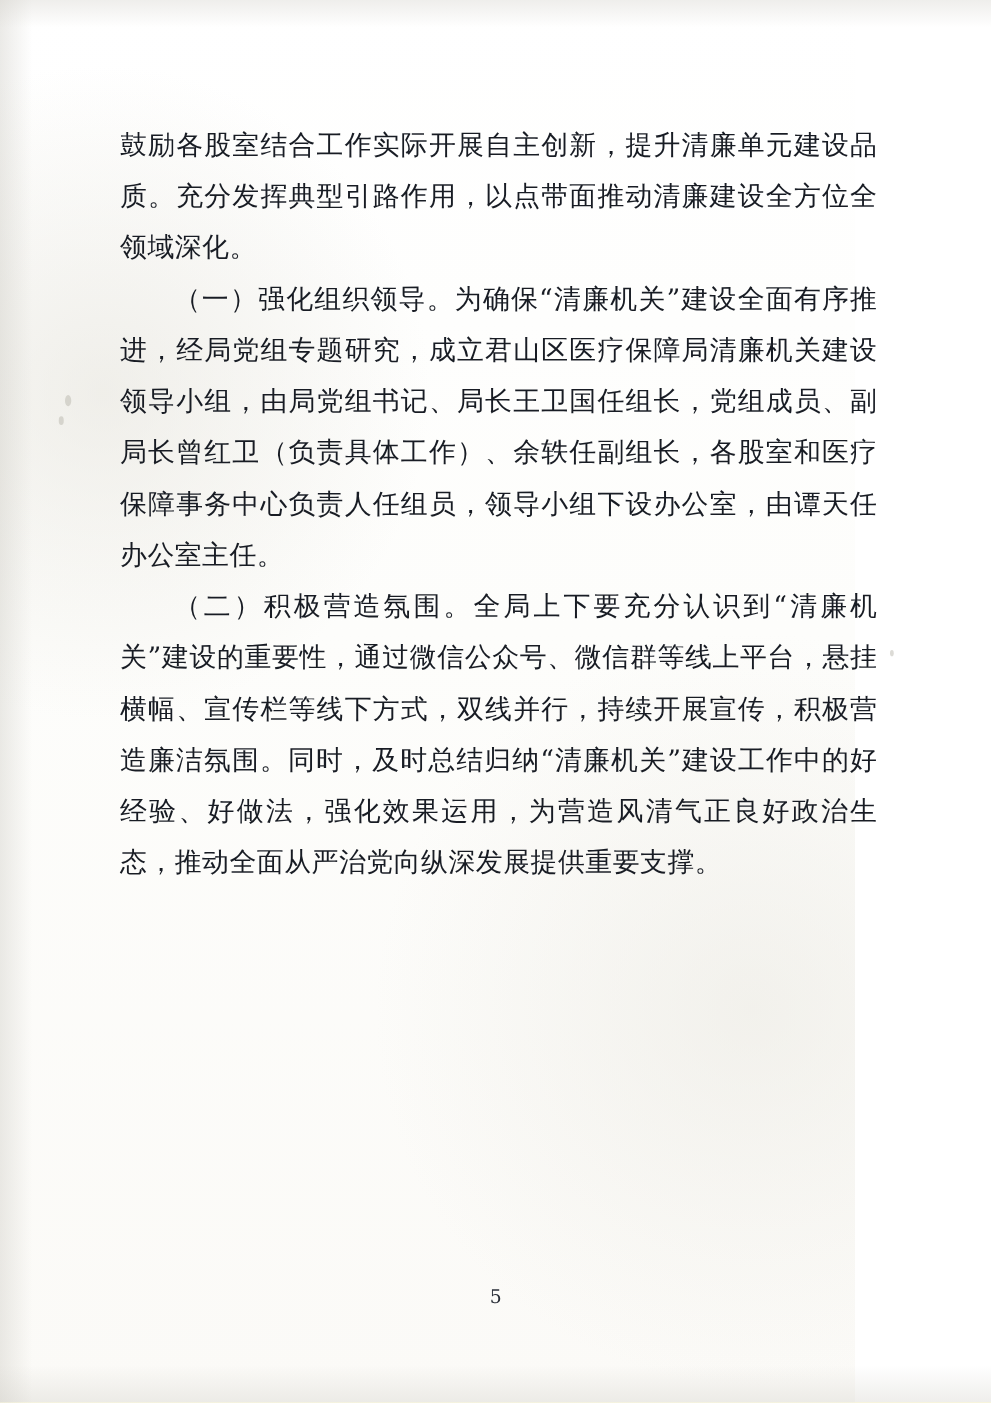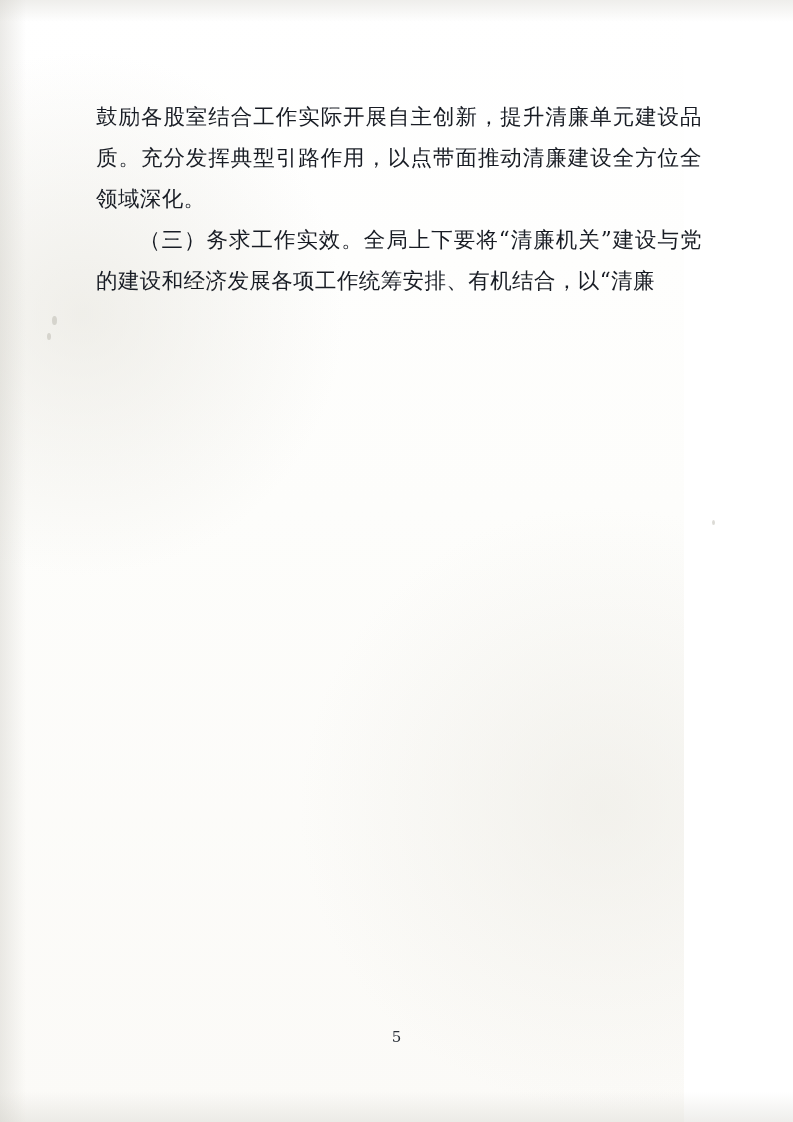--- a/index.html
+++ b/index.html
@@ -106,18 +106,21 @@
 
   <div class="speck" style="left:52px; top:316px; width:5px; height:9px;"></div>
   <div class="speck" style="left:47px; top:333px; width:4px; height:7px;"></div>
   <div class="speck" style="left:712px; top:520px; width:3px; height:5px;"></div>
 
   <div class="content">
     <div class="blk">
       <p>鼓励各股室结合工作实际开展自主创新，提升清廉单元建设品质。充分发挥典型引路作用，以点带面推动清廉建设全方位全领域深化。</p>
     </div>
     <div class="blk">
-      <p class="indent">（三）务求工作实效。全局上下要将“清廉机关”建设与党的建设和经济发展各项工作统筹安排、有机结合，以“清廉</p>
+      <p class="indent">（一）强化组织领导。为确保“清廉机关”建设全面有序推进，经局党组专题研究，成立君山区医疗保障局清廉机关建设领导小组，由局党组书记、局长王卫国任组长，党组成员、副局长曾红卫（负责具体工作）、余轶任副组长，各股室和医疗保障事务中心负责人任组员，领导小组下设办公室，由谭天任办公室主任。</p>
+    </div>
+    <div class="blk">
+      <p class="indent">（二）积极营造氛围。全局上下要充分认识到“清廉机关”建设的重要性，通过微信公众号、微信群等线上平台，悬挂横幅、宣传栏等线下方式，双线并行，持续开展宣传，积极营造廉洁氛围。同时，及时总结归纳“清廉机关”建设工作中的好经验、好做法，强化效果运用，为营造风清气正良好政治生态，推动全面从严治党向纵深发展提供重要支撑。</p>
     </div>
   </div>
 
   <div class="page-number">5</div>
 </div>
 
 </body></html>

